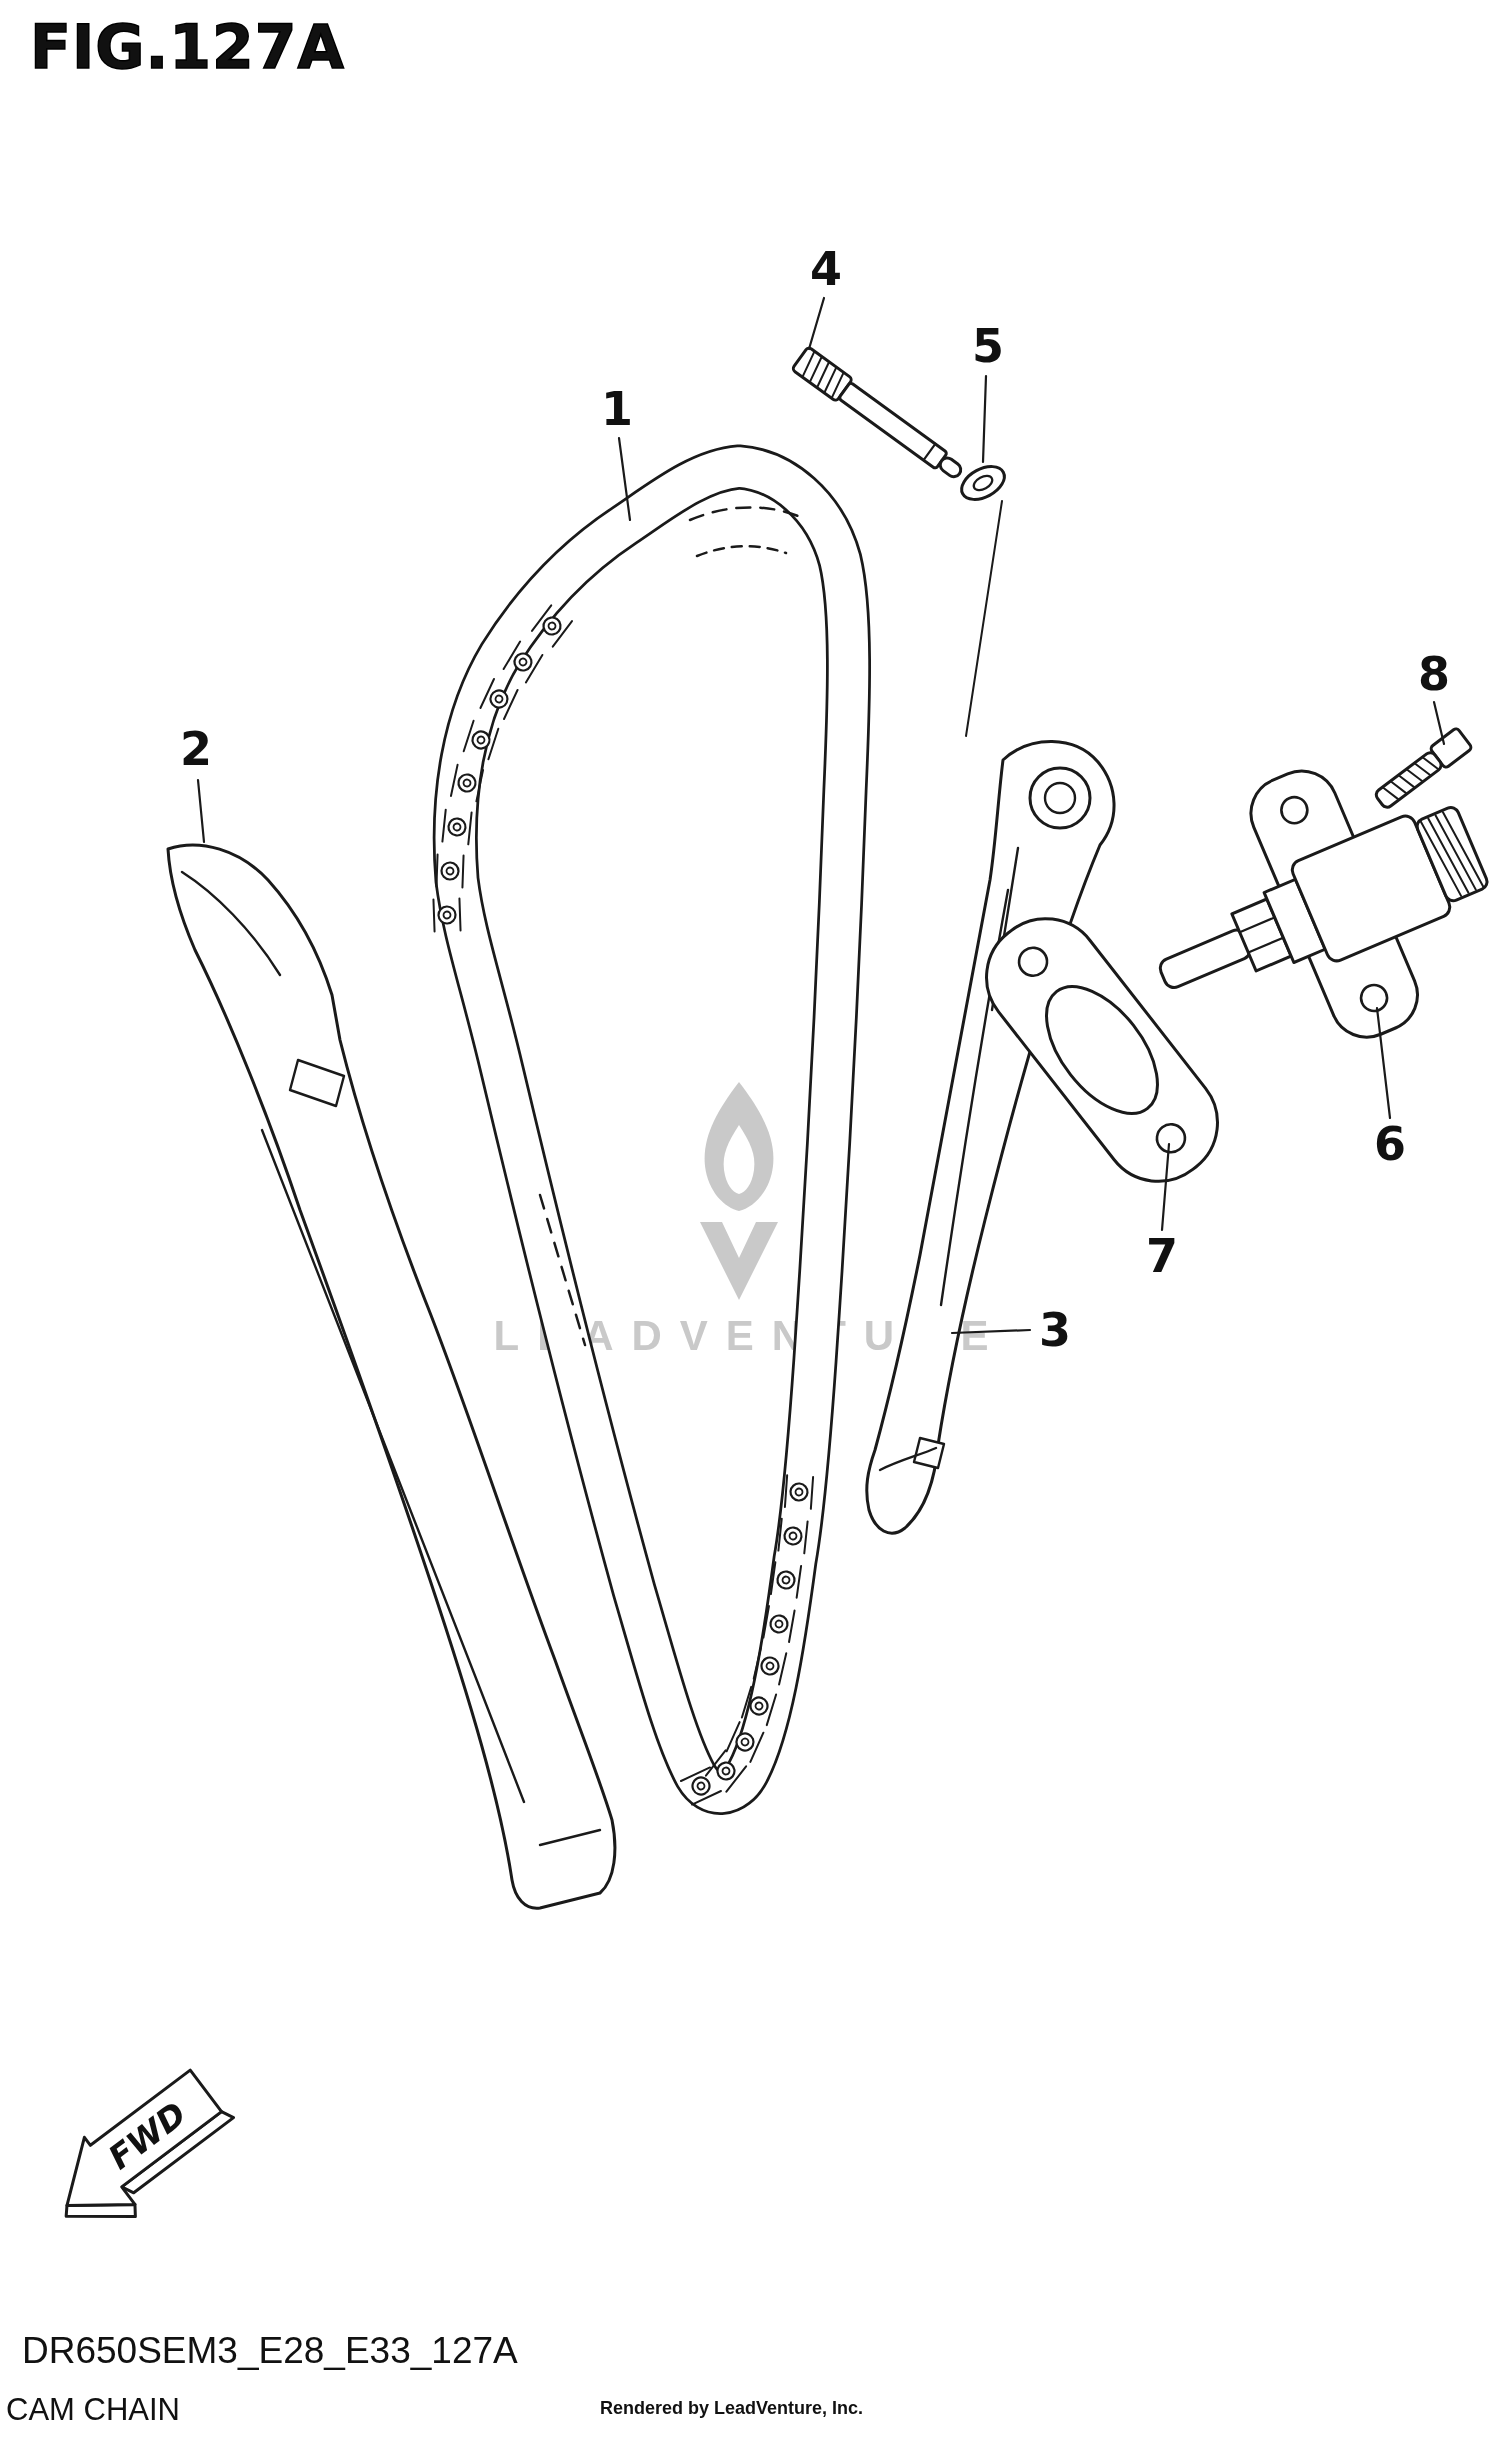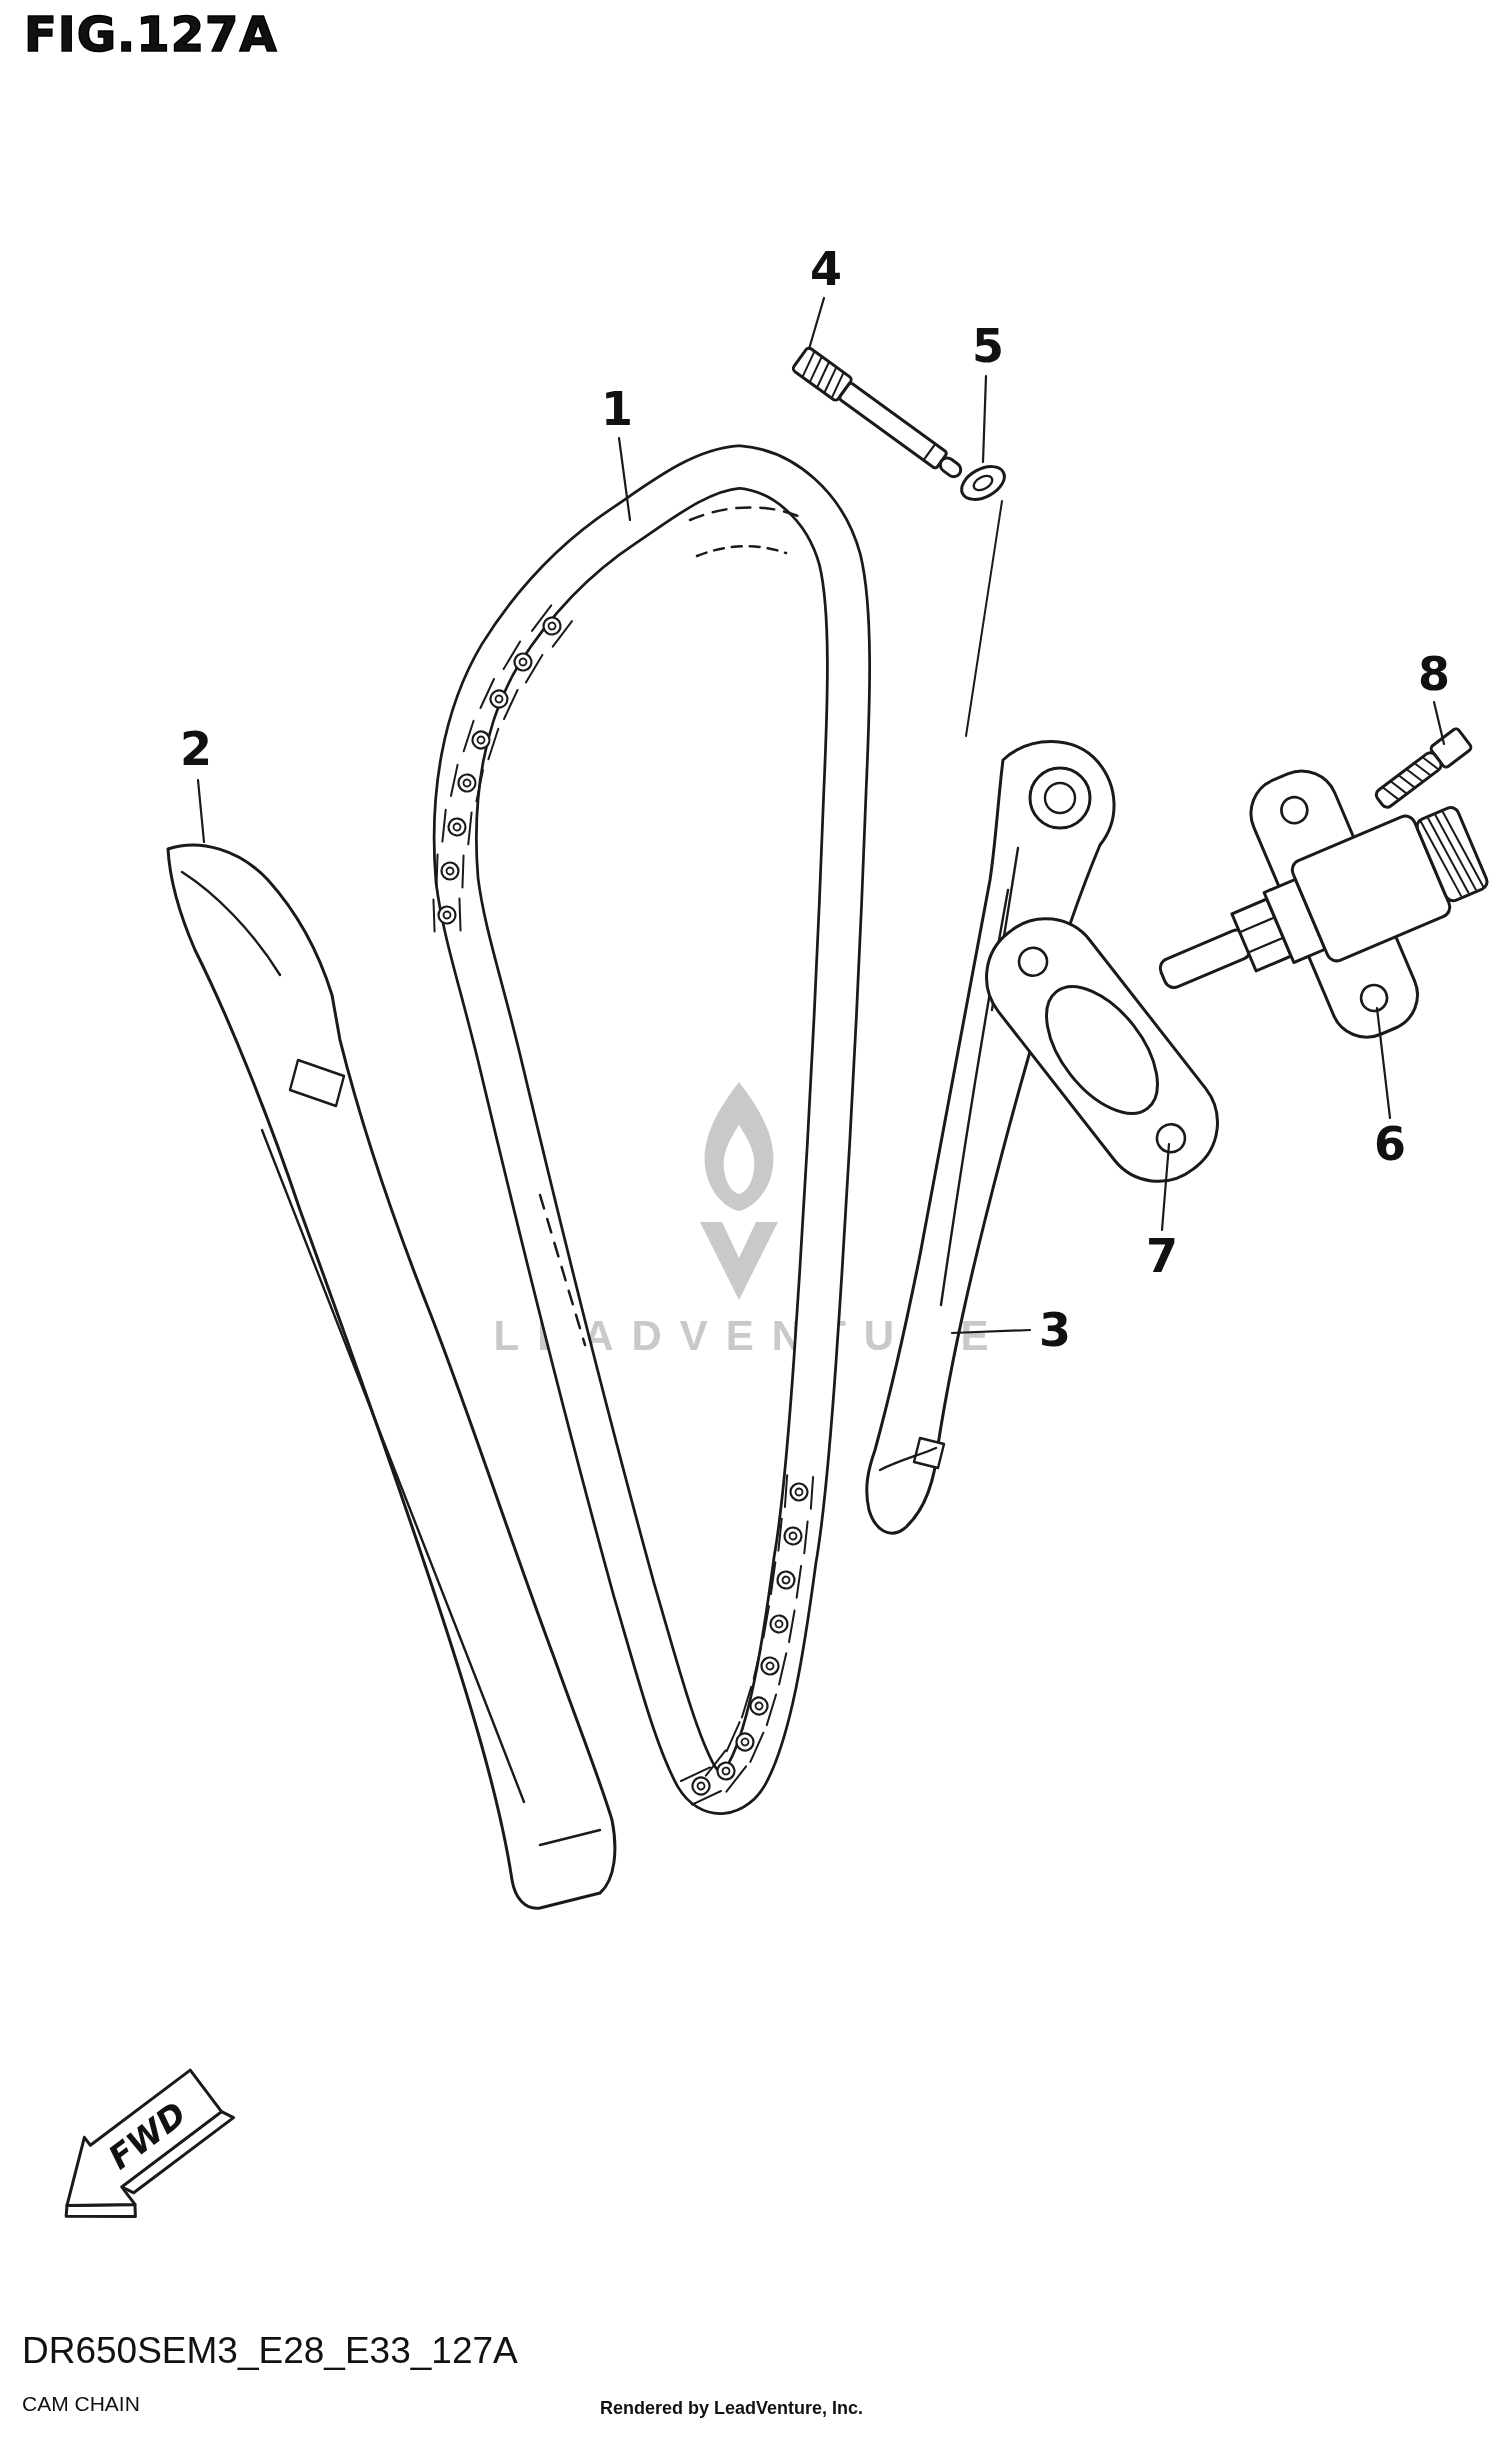--- a/index.html
+++ b/index.html
@@ -8,22 +8,22 @@
     width:1500px;
     height:2440px;
     background:#ffffff;
     overflow:hidden;
     font-family:"Liberation Sans","DejaVu Sans",sans-serif;
     color:#111;
   }
   .fig-title{
     position:absolute;
     left:20px; top:2px;
-    margin:4px;
-    font-size:48px;
+    margin:10px;
+    font-size:60px;
     font-weight:bold;
     letter-spacing:1px;
     -webkit-text-stroke:1.5px #000;
     font-family:"DejaVu Sans","Liberation Sans",sans-serif;
   }
   .watermark-text{
     position:absolute;
     left:0; right:0;
     top:1312px;
     text-align:center;
@@ -40,22 +40,22 @@
     z-index:2;
   }
   .footer-code{
     position:absolute;
     left:22px; top:2330px;
     font-size:37px;
     z-index:3;
   }
   .footer-title{
     position:absolute;
-    left:22px; top:2392px;
-    font-size:21px;
+    left:6px; top:2392px;
+    font-size:31px;
     z-index:3;
   }
   .footer-credit{
     position:absolute;
     left:600px; top:2398px;
     font-size:18px;
     z-index:3;
     font-weight:bold;
   }
   svg text.callout{

